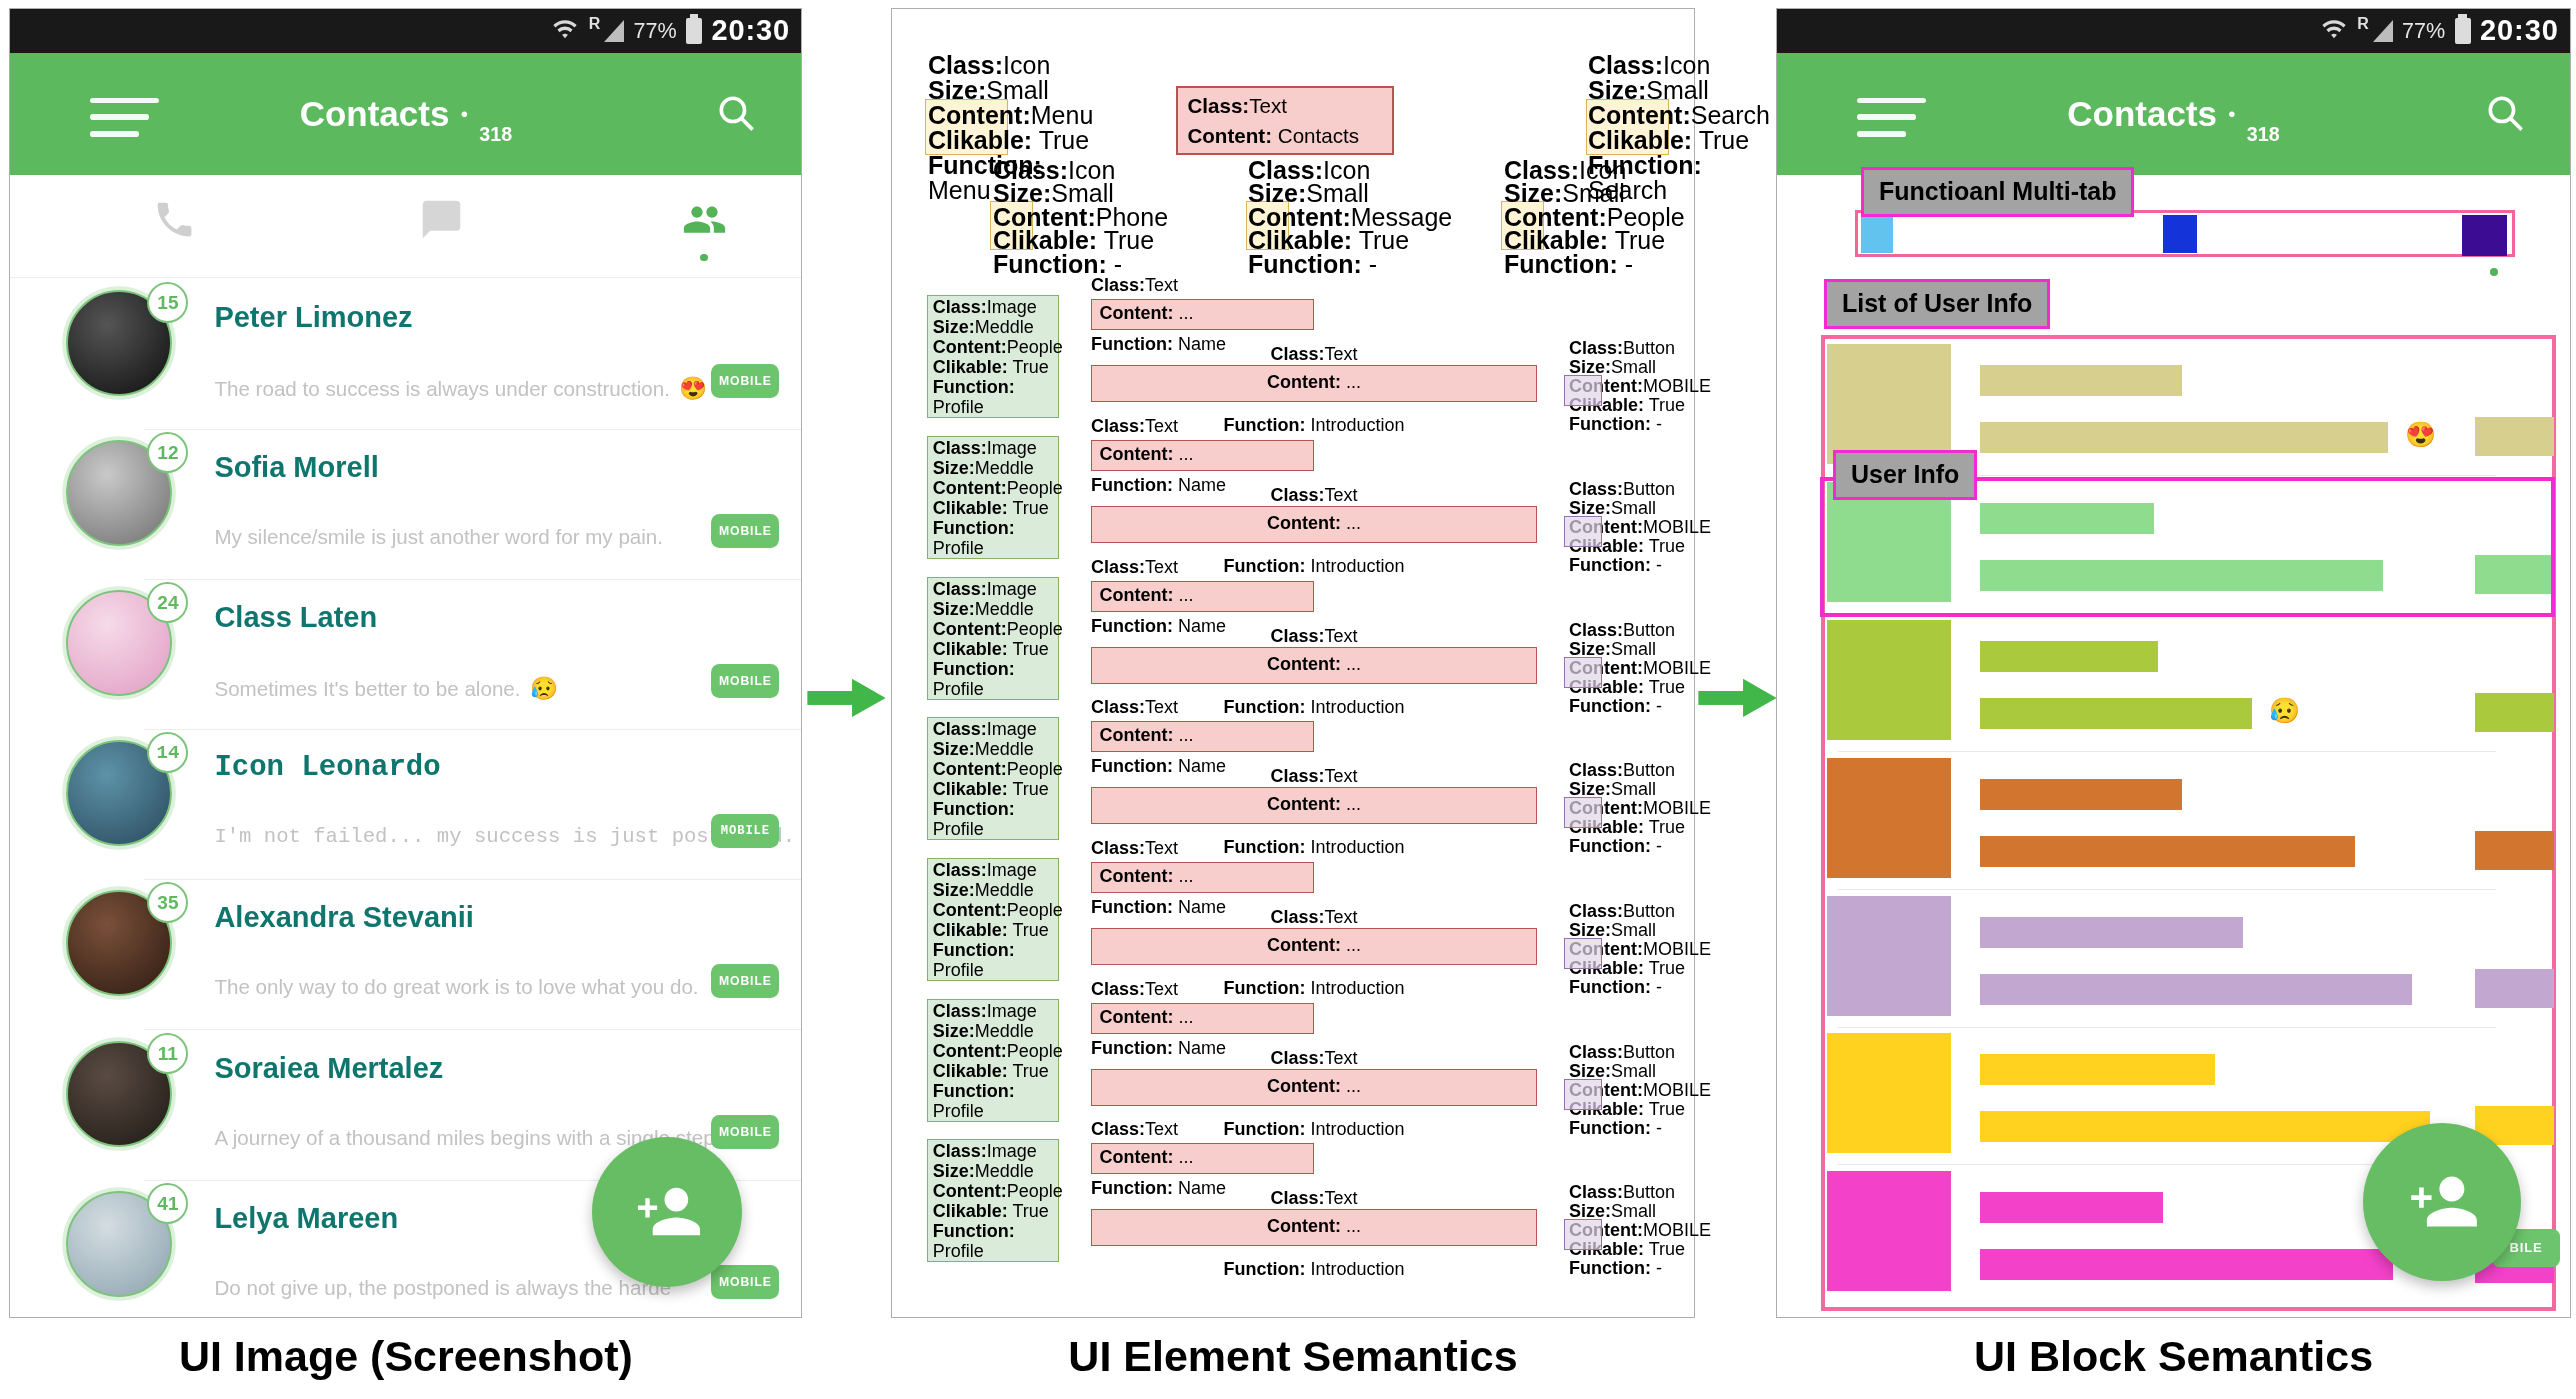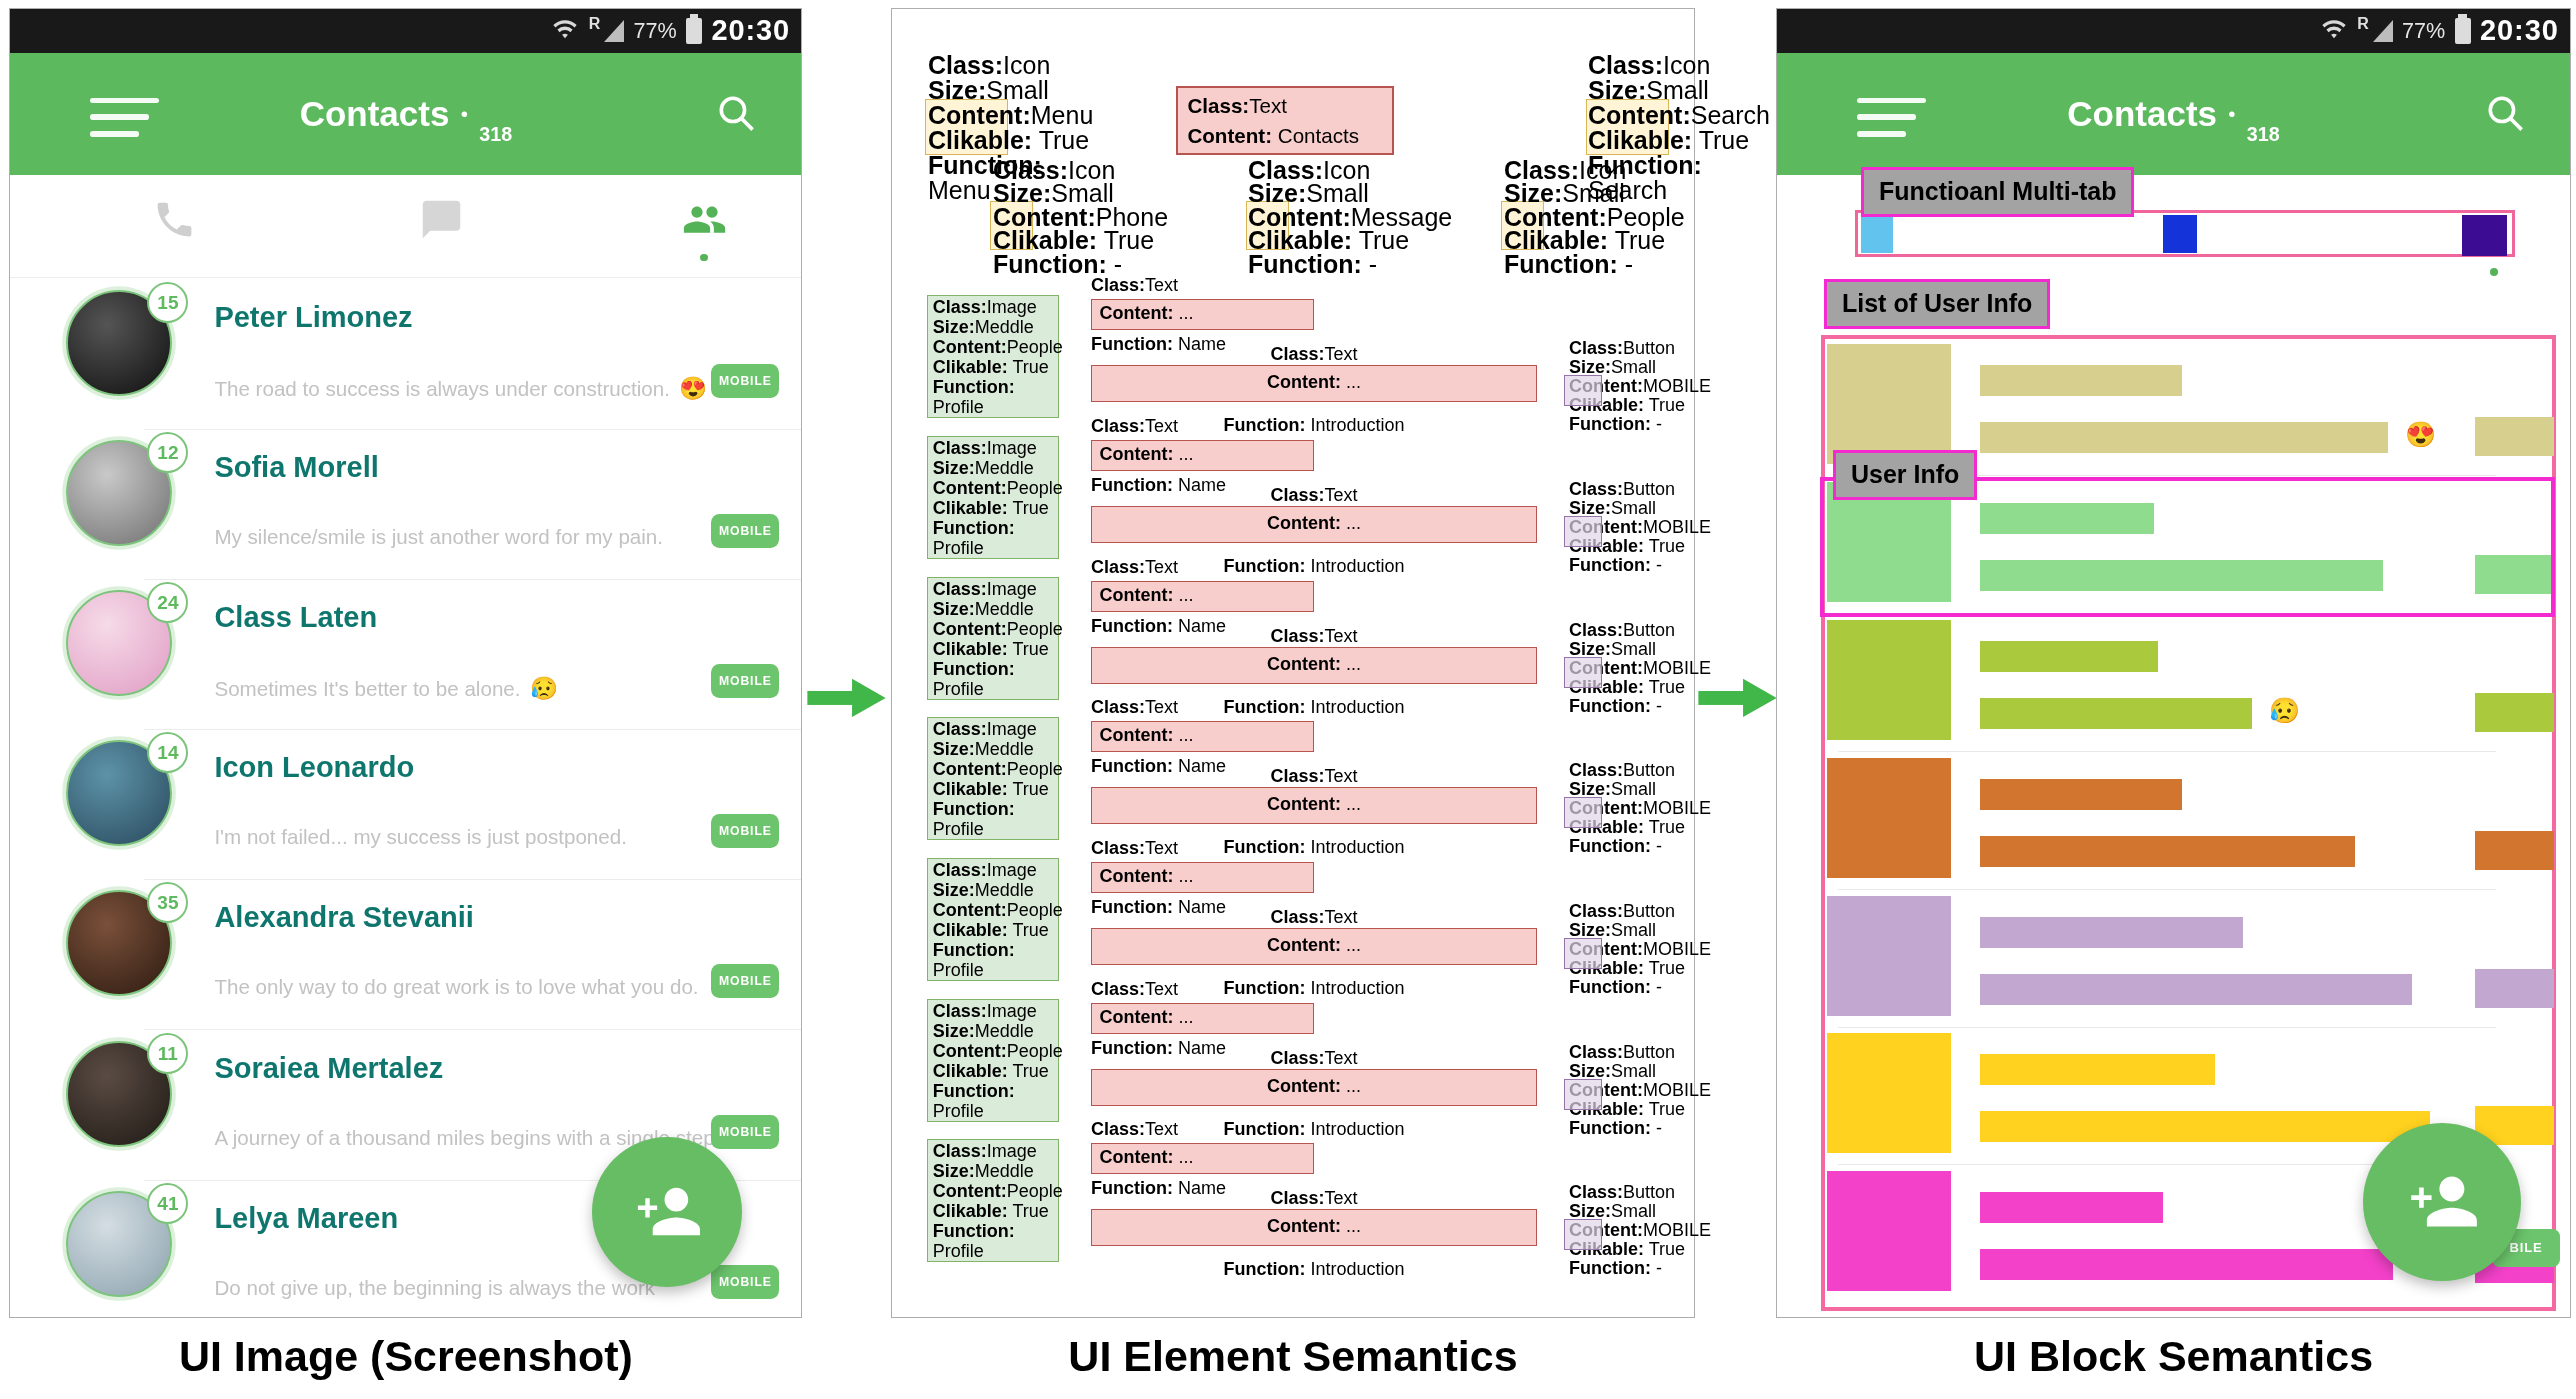--- a/index.html
+++ b/index.html
@@ -167,21 +167,21 @@
 
   <div class="crow" style="top: 572px;">
     <div class="avatar" style="background: radial-gradient(circle at 38% 32%, rgb(246, 219, 232), rgb(224, 156, 196));"></div>
     <div class="badge">24</div>
     <div class="cname">Class Laten</div>
     <div class="cstatus"><span class="stext">Sometimes It's better to be alone.</span><span class="semoji">😥</span></div>
     <div class="chip">MOBILE</div>
     <div class="sep"></div>
   </div>
 
-  <div class="crow" style="top: 722px;">
+  <div class="crow" style="top: 722px; font-family: Liberation Mono, monospace;">
     <div class="avatar" style="background: radial-gradient(circle at 38% 32%, rgb(93, 147, 168), rgb(41, 72, 92));"></div>
     <div class="badge">14</div>
     <div class="cname">Icon Leonardo</div>
     <div class="cstatus"><span class="stext">I'm not failed... my success is just postponed.</span></div>
     <div class="chip">MOBILE</div>
     <div class="sep"></div>
   </div>
 
   <div class="crow" style="top: 872px;">
     <div class="avatar" style="background: radial-gradient(circle at 38% 32%, rgb(122, 80, 58), rgb(44, 26, 16));"></div>
@@ -198,21 +198,21 @@
     <div class="cname">Soraiea Mertalez</div>
     <div class="cstatus"><span class="stext">A journey of a thousand miles begins with a single step.</span></div>
     <div class="chip">MOBILE</div>
     <div class="sep"></div>
   </div>
 
   <div class="crow" style="top: 1173px;">
     <div class="avatar" style="background: radial-gradient(circle at 38% 32%, rgb(212, 221, 226), rgb(139, 162, 174));"></div>
     <div class="badge">41</div>
     <div class="cname">Lelya Mareen</div>
-    <div class="cstatus"><span class="stext">Do not give up, the beginning is always the work</span></div>
+    <div class="cstatus"><span class="stext">Do not give up, the postponed is always the harde</span></div>
     <div class="chip">MOBILE</div>
 
   </div>
 </div>
   <div id="fab-left" class="fab">
     <svg width="71" height="71" viewBox="0 0 24 24">
       <path fill="#fff" d="M15 12c2.21 0 4-1.79 4-4s-1.79-4-4-4-4 1.79-4 4 1.79 4 4 4zm-9-2V7.5H4.5V10H2v1.5h2.5V14H6v-2.5h2.5V10H6zm9 4c-2.67 0-8 1.34-8 4v2h16v-2c0-2.66-5.33-4-8-4z"></path>
     </svg>
   </div>
 </div>

